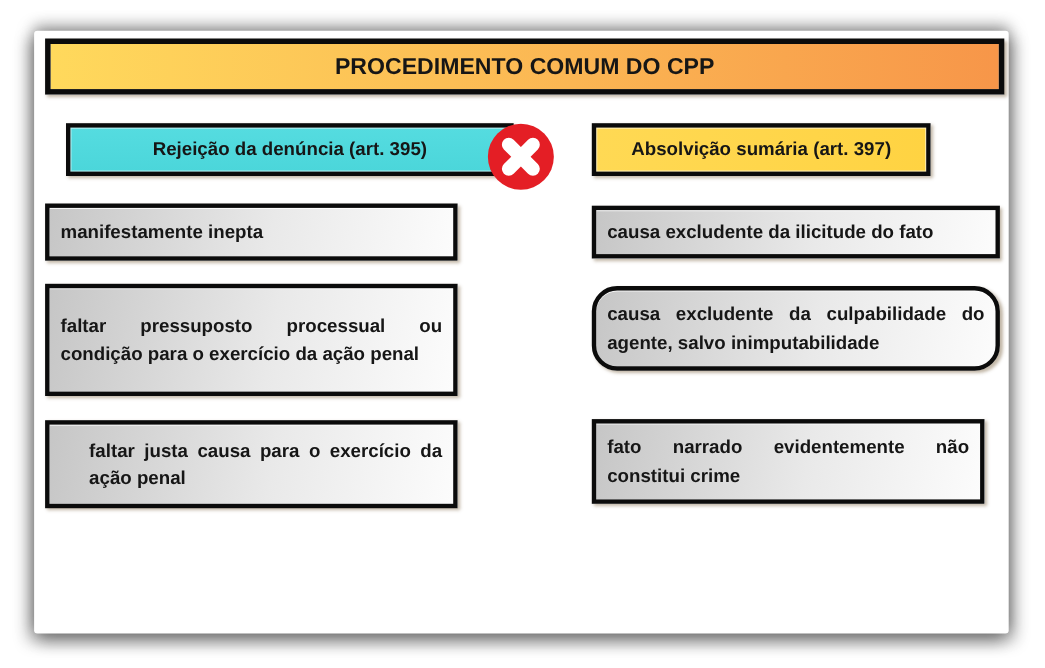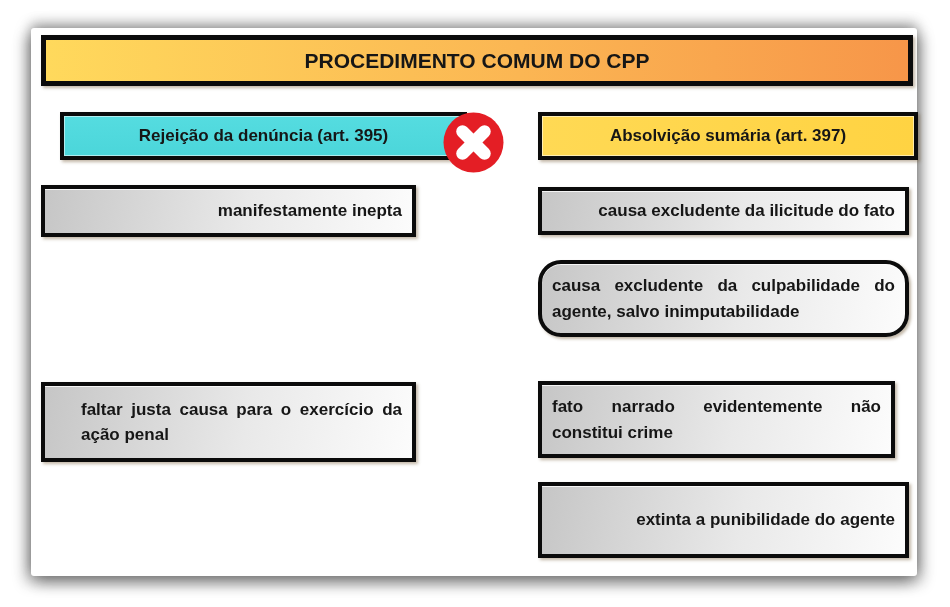--- a/index.html
+++ b/index.html
@@ -55,36 +55,36 @@
   .col-header.cyan {
     left: 0;
     top: 84px;
     width: 407px;
     background: linear-gradient(to bottom, #55dce0 0%, #4bd6da 100%);
     margin-left: 29px;
   }
   .col-header.yellow {
     left: 507px;
     top: 84px;
-    width: 380px;
+    width: 308px;
     background: linear-gradient(to right, #ffd954 0%, #ffd342 100%);
     justify-content: center;
   }
   .item {
     background: linear-gradient(100deg, #c6c6c6 0%, #e9e9e9 55%, #fcfcfc 100%);
     padding: 6px 10px;
     font-size: 17px;
     line-height: 1.5;
     box-shadow: inset 0 1px 0 rgba(255,255,255,0.8), 2px 2px 3px rgba(120,95,60,0.45);
   }
   .item .txt {
     width: 100%;
     text-align: justify;
   }
-  .item.single .txt { text-align: right; }
+  .item.single .txt { text-align: left; }
   
   .l0 { left: 10px;  top: 157px; width: 375px; height: 52px;  }
   .l1 { left: 10px;  top: 230px; width: 375px; height: 102px; }
   .l2 { left: 10px;  top: 354px; width: 375px; height: 80px; padding-left: 36px;  }
   
   .r0 { left: 507px; top: 159px; width: 371px; height: 48px;  }
   .r1 { left: 507px; top: 232px; width: 371px; height: 77px; border-radius: 23px;  }
   .r2 { left: 507px; top: 353px; width: 357px; height: 77px;  }
   .r3 { left: 507px; top: 454px; width: 371px; height: 76px;  }
   .x-icon {
@@ -117,31 +117,31 @@
       </svg>
     </span>
 
     <div class="box col-header yellow">
       <span>Absolvição sumária (art. 397)</span>
     </div>
 
     <div class="box item single l0">
       <div class="txt">manifestamente inepta</div>
     </div>
+    <div class="box item l1">
+      <div class="txt">faltar pressuposto processual ou condição para o exercício da ação penal</div>
+    </div>
     <div class="box item l2">
       <div class="txt">faltar justa causa para o exercício da ação penal</div>
     </div>
 
     <div class="box item single r0">
       <div class="txt">causa excludente da ilicitude do fato</div>
     </div>
     <div class="box item r1">
       <div class="txt">causa excludente da culpabilidade do agente, salvo inimputabilidade</div>
     </div>
     <div class="box item r2">
       <div class="txt">fato narrado evidentemente não constitui crime</div>
     </div>
-    <div class="box item single r3">
-      <div class="txt">extinta a punibilidade do agente</div>
-    </div>
 
   </div>
 </div>
 
 </body></html>

